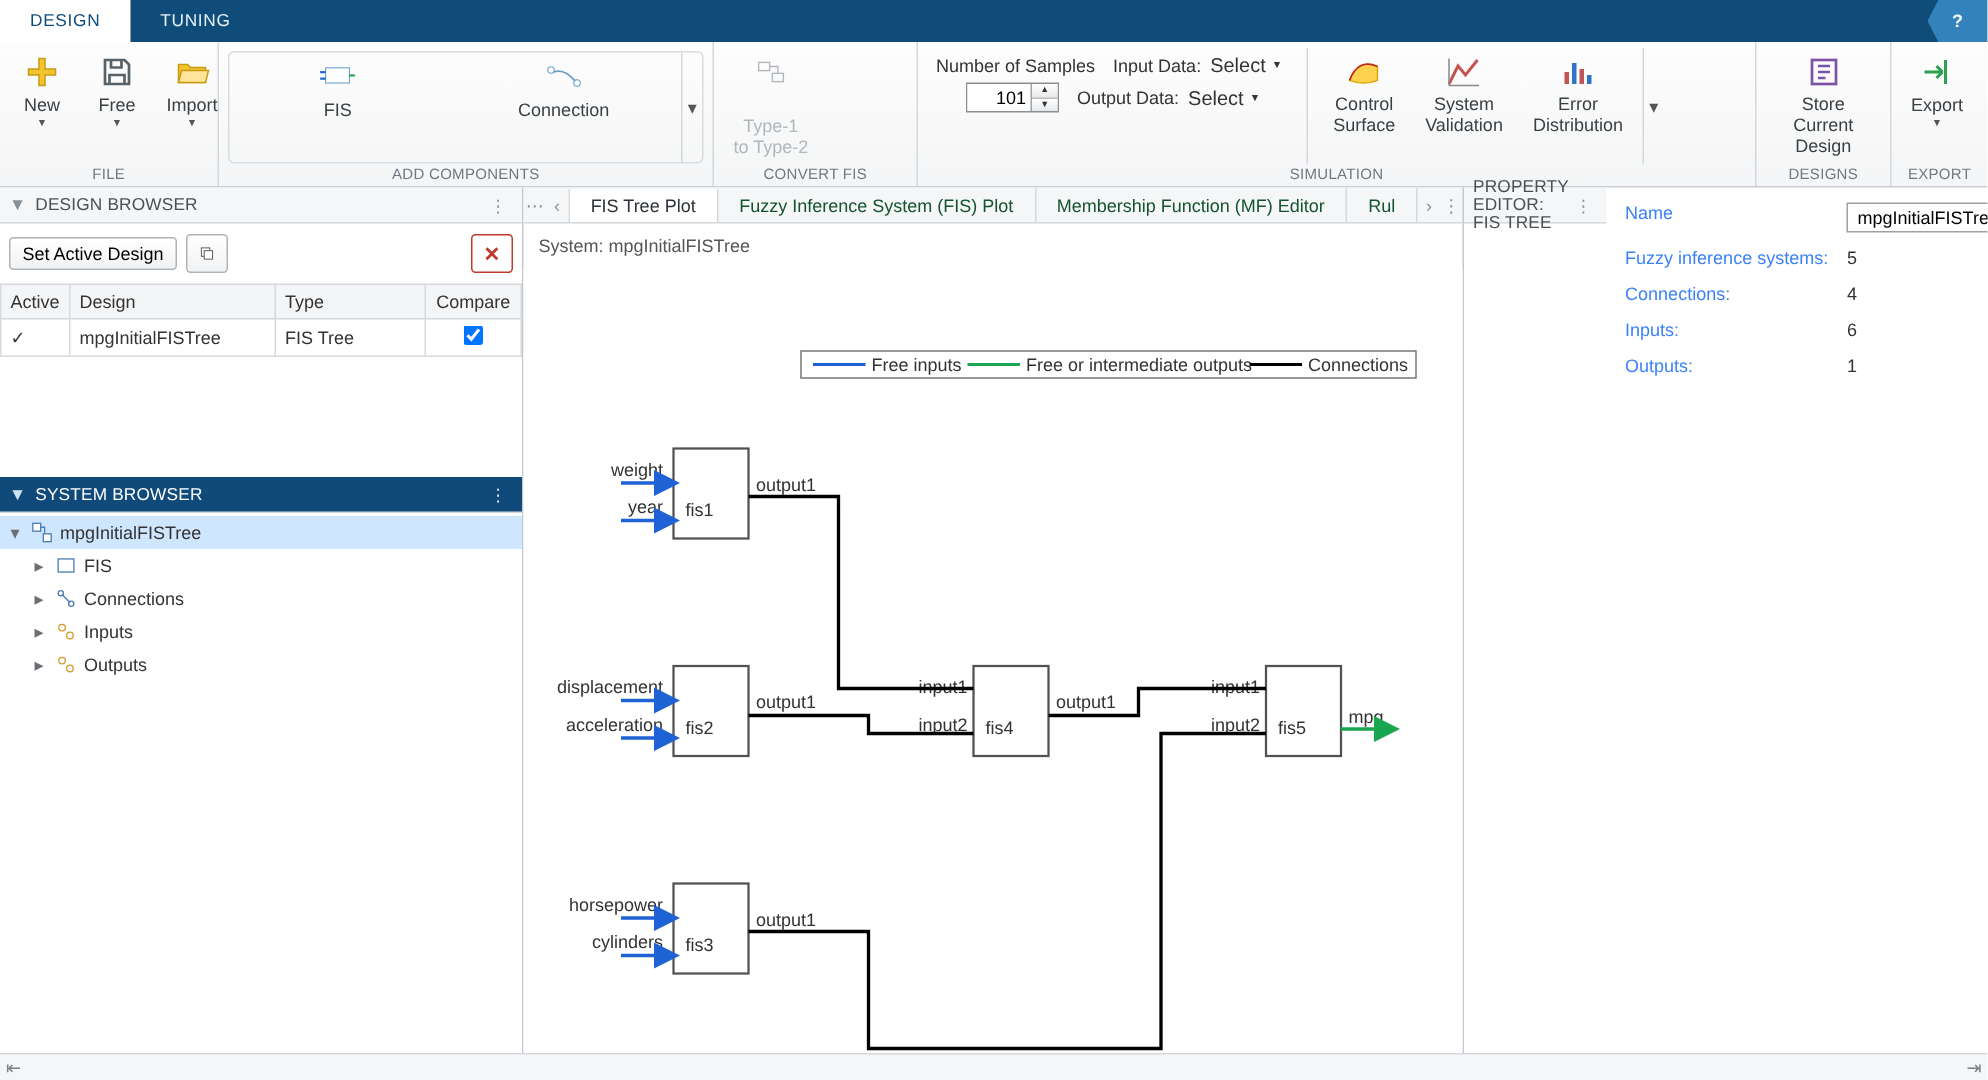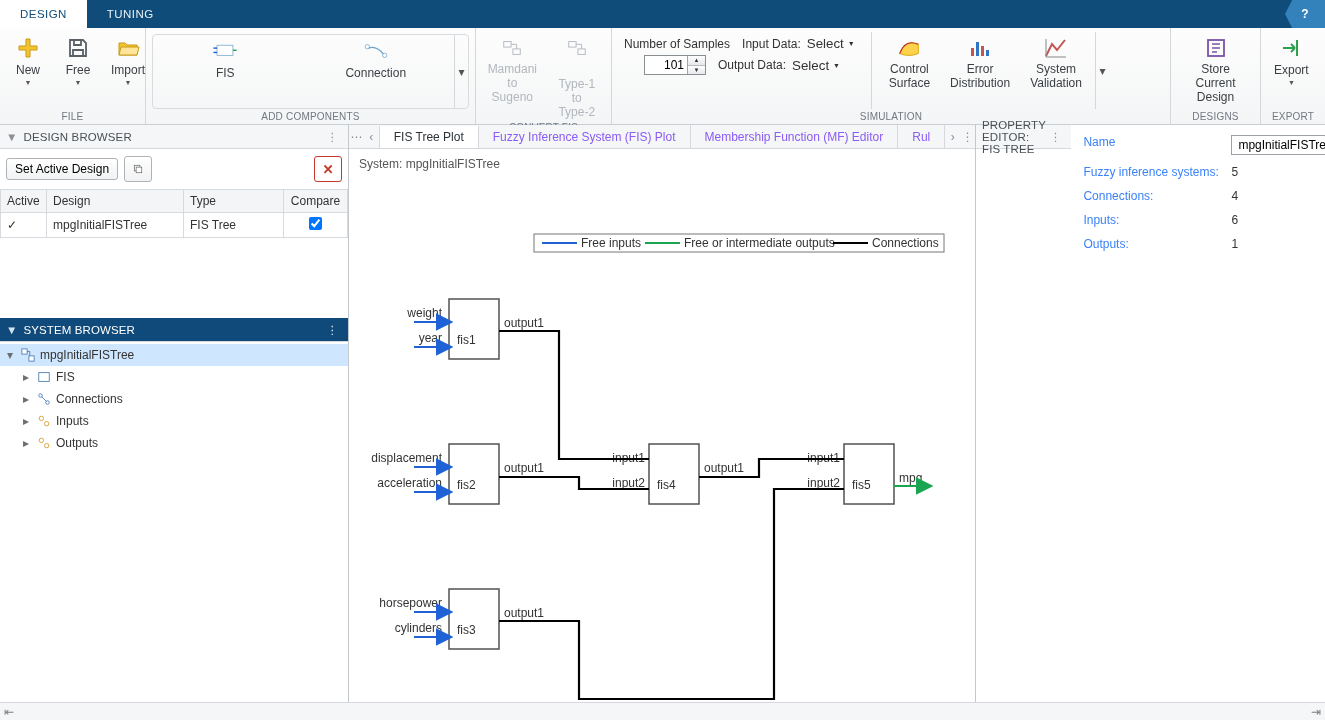--- a/index.html
+++ b/index.html
@@ -150,21 +150,21 @@
   .indent1{ padding-left:20px;}
   .indent0{ padding-left:4px;}
 
   
   .tabbar{
     height:24px;background:#f4f6f7;border-bottom:1px solid #d5d9dd;
     display:flex;align-items:stretch;overflow:hidden;
   }
   .tabbar .navglyph{width:20px;display:flex;align-items:center;justify-content:center;color:#8a9098;cursor:pointer;}
   .tabbar .doctab{
-    padding:0 14px;display:flex;align-items:center;color:#8b5cf6;
+    padding:0 14px;display:flex;align-items:center;color:#14532d;
     border-right:1px solid #d5d9dd;cursor:pointer;white-space:nowrap;
   }
   .tabbar .doctab.active{
     background:#fff;color:#2b3136;border-bottom:1px solid #fff;position:relative;top:1px;
     border-left:1px solid #d5d9dd;
   }
   .syslabel{ padding:8px 10px;color:#555;}
   .canvas{flex:1;position:relative;background:#fff;overflow:hidden;}
   .canvas svg{position:absolute;inset:0;}
   .nodebox{ fill:#fff; stroke:#525252; stroke-width:1.5;}
@@ -252,31 +252,20 @@
         </span>
         <span>Connection</span>
       </div>
       <div class="morebtn">▾</div>
     </div>
     <div class="label">ADD COMPONENTS</div>
   </div>
 
   <div class="group" style="width:136px">
     <div class="buttons">
-      <div class="bigbtn disabled">
-        <span class="glyph">
-          <svg viewBox="0 0 24 24" width="22" height="22">
-              <rect x="3" y="5" width="8" height="6" fill="none" stroke="#b1b7bd"></rect>
-              <rect x="13" y="13" width="8" height="6" fill="none" stroke="#b1b7bd"></rect>
-              <path d="M11 8h6v5" fill="none" stroke="#b1b7bd"></path>
-            </svg>
-        </span>
-        <span style="white-space:pre-line;line-height:1.15;">Mamdani
-to Sugeno</span>
-      </div>
       <div class="bigbtn disabled">
         <span class="glyph">
           <svg viewBox="0 0 24 24" width="22" height="22">
               <rect x="3" y="5" width="8" height="6" fill="none" stroke="#b1b7bd"></rect>
               <rect x="13" y="13" width="8" height="6" fill="none" stroke="#b1b7bd"></rect>
               <path d="M11 8h6v5" fill="none" stroke="#b1b7bd"></path>
             </svg>
         </span>
         <span style="white-space:pre-line;line-height:1.15;margin-top:15px;">Type-1
 to Type-2</span>
@@ -318,39 +307,39 @@
               <path d="M4 18 Q10 2 24 8 L24 18 Q14 22 4 18 Z" fill="#ffd24d" stroke="#d9a400"></path>
               <path d="M4 18 Q10 2 24 8" fill="none" stroke="#c02828" stroke-width="1.2"></path>
             </svg>
         </span>
         <span style="white-space:pre-line;line-height:1.15;">Control
 Surface</span>
       </div>
       <div class="bigbtn">
         <span class="glyph">
           <svg viewBox="0 0 26 24" width="26" height="24">
+              <path d="M3 20 L9 8 L14 14 L22 4" fill="none" stroke="#c35454" stroke-width="2"></path>
+              <line x1="3" y1="21" x2="23" y2="21" stroke="#888"></line>
+              <line x1="3" y1="21" x2="3" y2="3" stroke="#888"></line>
+            </svg>
+        </span>
+        <span style="white-space:pre-line;line-height:1.15;">System
+Validation</span>
+      </div>
+      <div class="bigbtn">
+        <span class="glyph">
+          <svg viewBox="0 0 26 24" width="26" height="24">
               <rect x="4" y="12" width="3" height="8" fill="#c35454"></rect>
               <rect x="9" y="6" width="3" height="14" fill="#3274c4"></rect>
               <rect x="14" y="10" width="3" height="10" fill="#c35454"></rect>
               <rect x="19" y="14" width="3" height="6" fill="#3274c4"></rect>
             </svg>
         </span>
         <span style="white-space:pre-line;line-height:1.15;">Error
 Distribution</span>
-      </div>
-      <div class="bigbtn">
-        <span class="glyph">
-          <svg viewBox="0 0 26 24" width="26" height="24">
-              <path d="M3 20 L9 8 L14 14 L22 4" fill="none" stroke="#c35454" stroke-width="2"></path>
-              <line x1="3" y1="21" x2="23" y2="21" stroke="#888"></line>
-              <line x1="3" y1="21" x2="3" y2="3" stroke="#888"></line>
-            </svg>
-        </span>
-        <span style="white-space:pre-line;line-height:1.15;">System
-Validation</span>
       </div>
       <div class="morebtn">▾</div>
     </div>
     <div class="label">SIMULATION</div>
   </div>
 
   <div class="group" style="width:90px">
     <div class="buttons">
       <div class="bigbtn">
         <span class="glyph">

